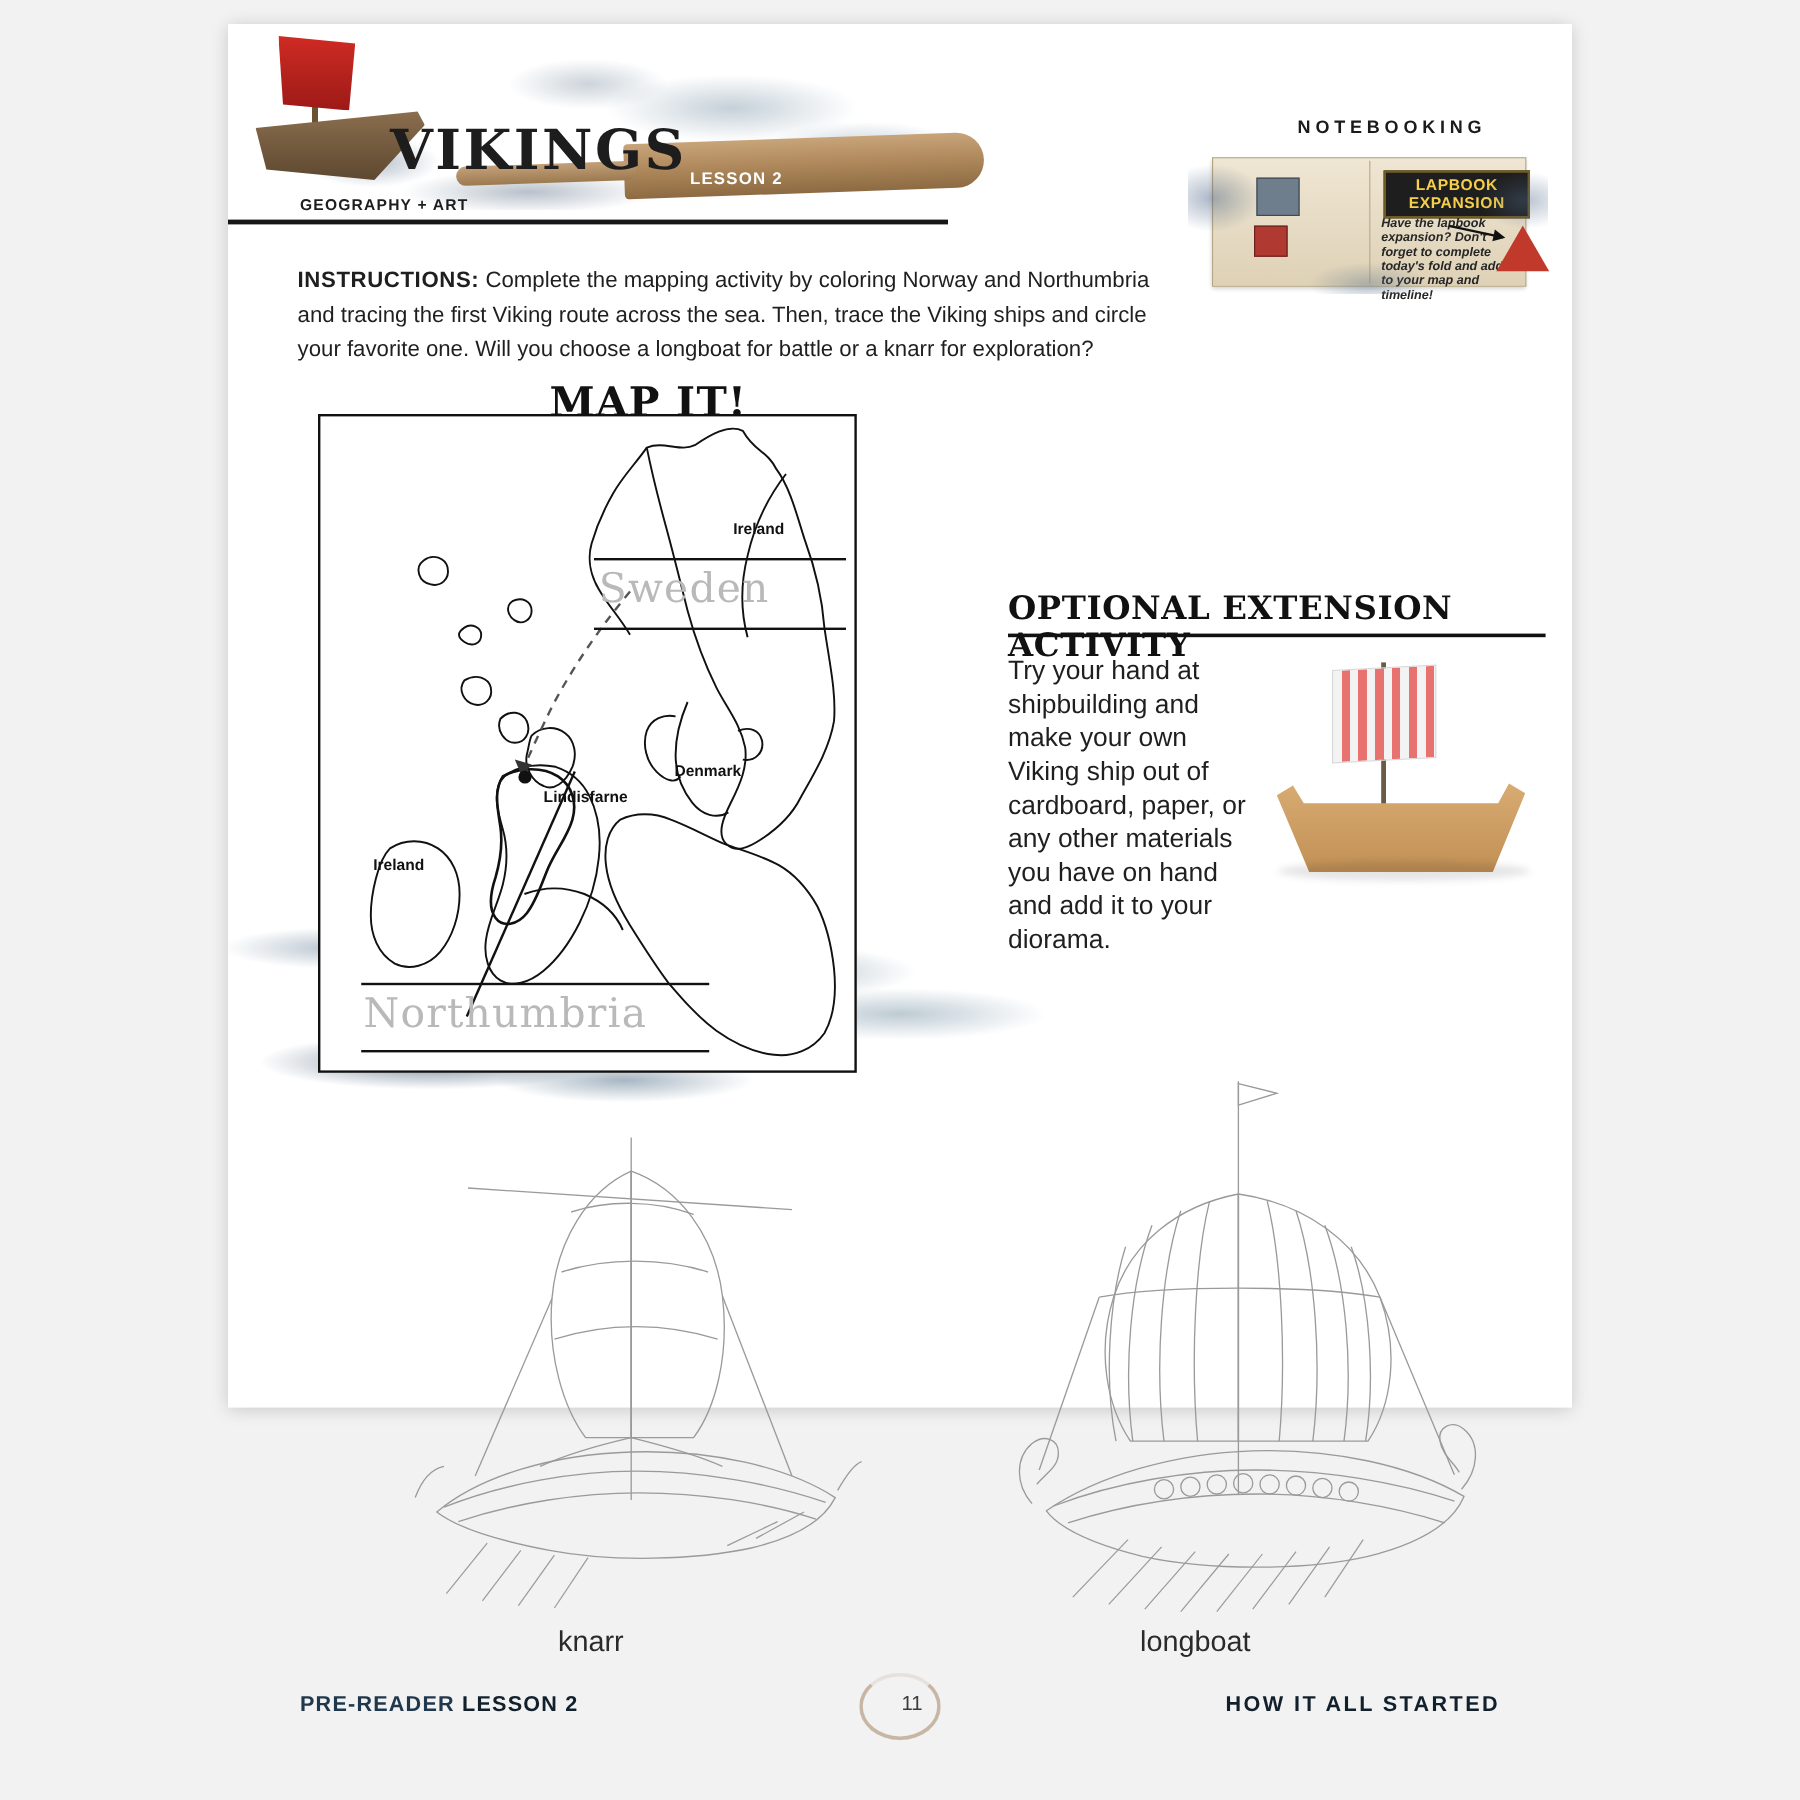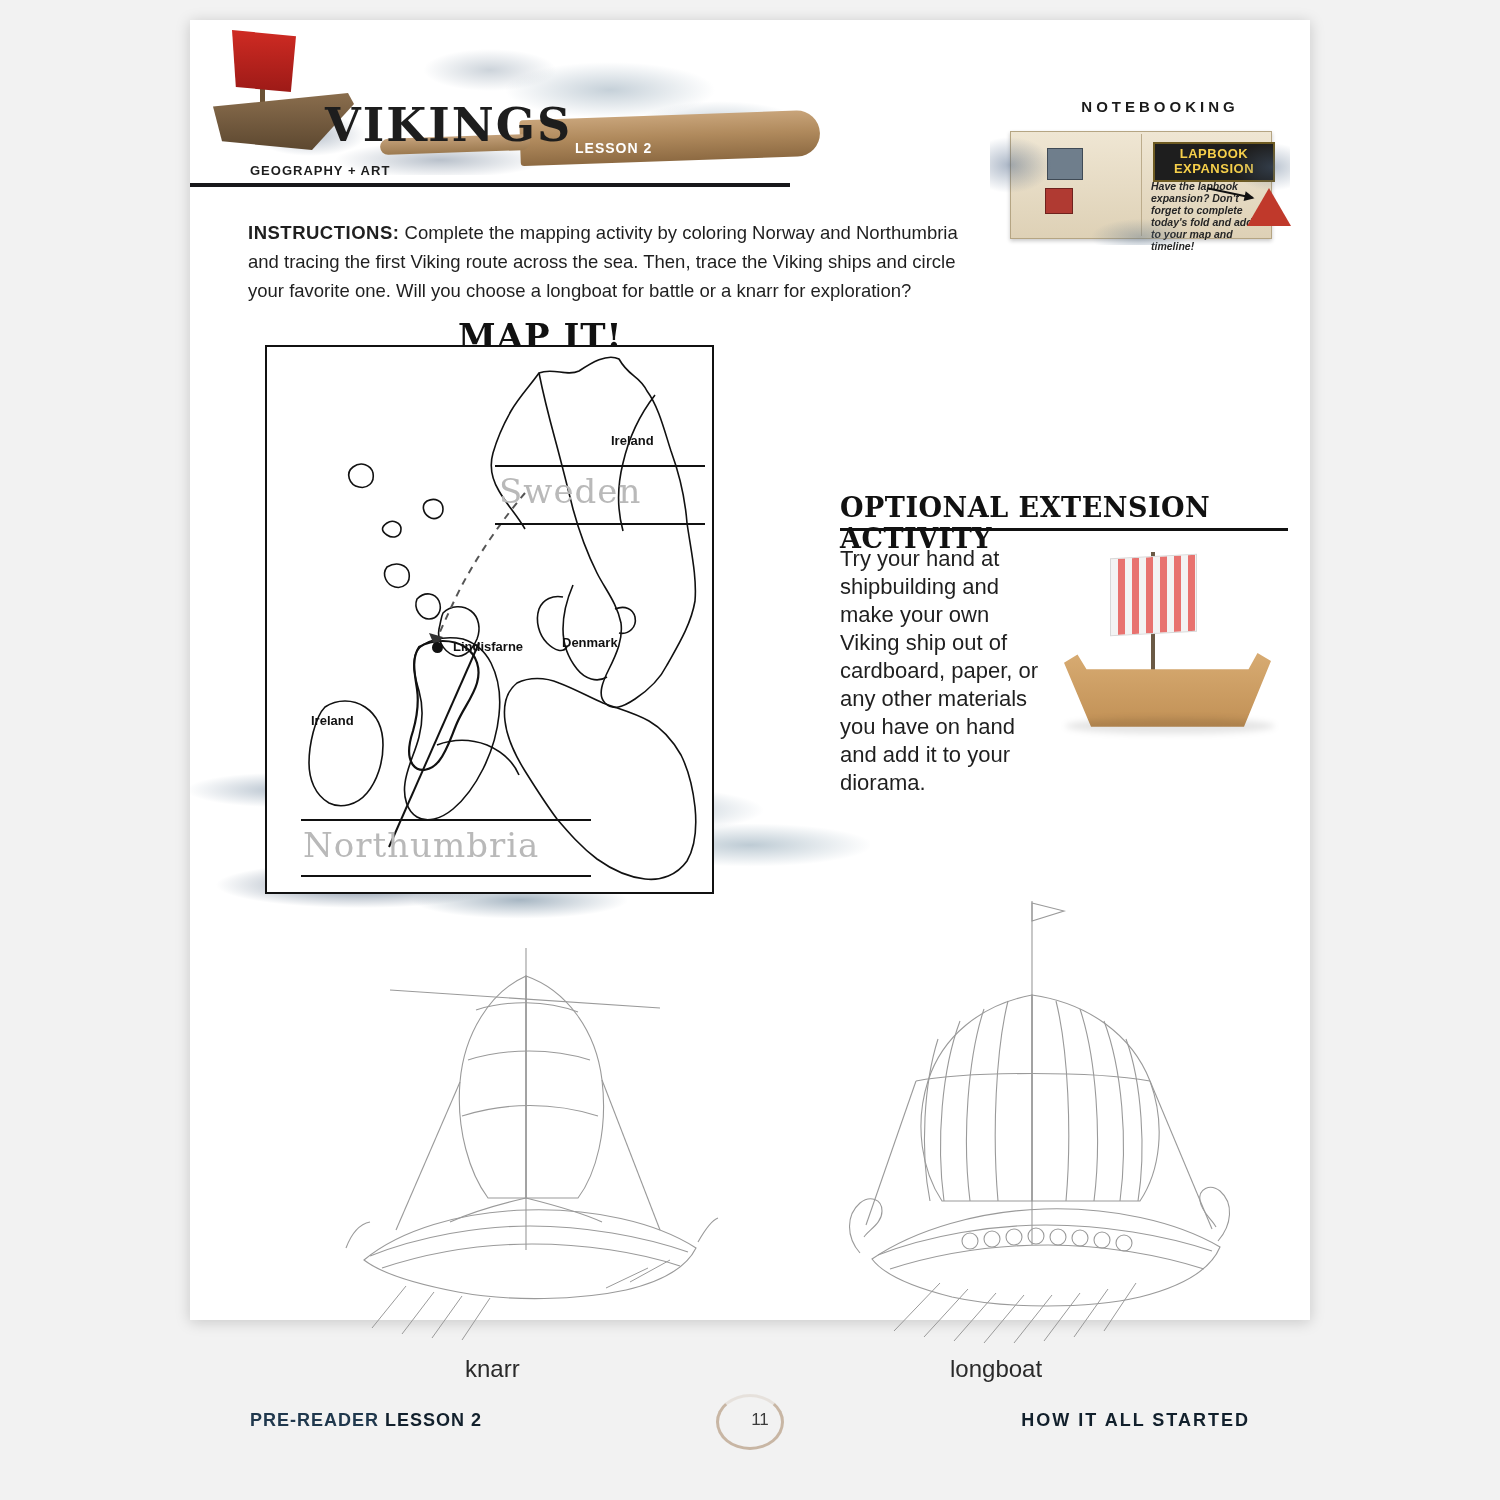--- a/index.html
+++ b/index.html
@@ -1,19 +1,19 @@
 <!DOCTYPE html>
 <html><head>
 <meta charset="utf-8">
 <style>
   html,body{margin:0;padding:0;background:#f2f2f2;}
   body{width:1500px;height:1500px;font-family:"Liberation Sans",sans-serif;overflow:hidden;}
 
   #page{
-    position:absolute;left:190px;top:20px;width:1120px;height:1300px;
+    position:absolute;left:190px;top:20px;width:1120px;height:1153px;
     background:#ffffff;
     box-shadow:0 2px 14px rgba(0,0,0,0.18);
   }
 
   
   .wc-top{
     position:absolute;left:0;top:10px;width:610px;height:145px;
     background:
       radial-gradient(ellipse 150px 40px at 420px 60px, rgba(150,170,185,0.55) 0%, rgba(150,170,185,0) 70%),
       radial-gradient(ellipse 120px 34px at 530px 95px, rgba(120,145,165,0.45) 0%, rgba(120,145,165,0) 70%),
@@ -275,21 +275,21 @@
                C184 390 180 404 172 414 C164 424 152 426 146 418 C140 410 142 396 146 384
                C150 370 152 356 150 342 C148 328 144 312 152 300 Z" fill="none" stroke="#111" stroke-width="2.2"></path>
 
       <path d="M258 146 C236 172 212 206 194 240 C184 260 176 278 168 296" fill="none" stroke="#555" stroke-width="2" stroke-dasharray="7 6"></path>
       <polygon points="168,300 162,286 176,290" fill="#333"></polygon>
 
       <line x1="212" y1="296" x2="122" y2="500" stroke="#111" stroke-width="2"></line>
     </svg>
 
     <div class="dot" style="left:165px;top:295px;"></div>
-    <div class="map-label" style="left:186px;top:292px;">Lindisfarne</div>
+    <div class="map-label" style="left:186px;top:309px;">Lindisfarne</div>
     <div class="map-label" style="left:344px;top:86px;">Ireland</div>
     <div class="map-label" style="left:295px;top:288px;">Denmark</div>
     <div class="map-label" style="left:44px;top:366px;">Ireland</div>
 
     
     <div class="trace-line" style="left:228px;top:118px;width:210px;"></div>
     <div class="trace-word" style="left:232px;top:124px;">Sweden</div>
     <div class="trace-line" style="left:228px;top:176px;width:210px;"></div>
 
     

